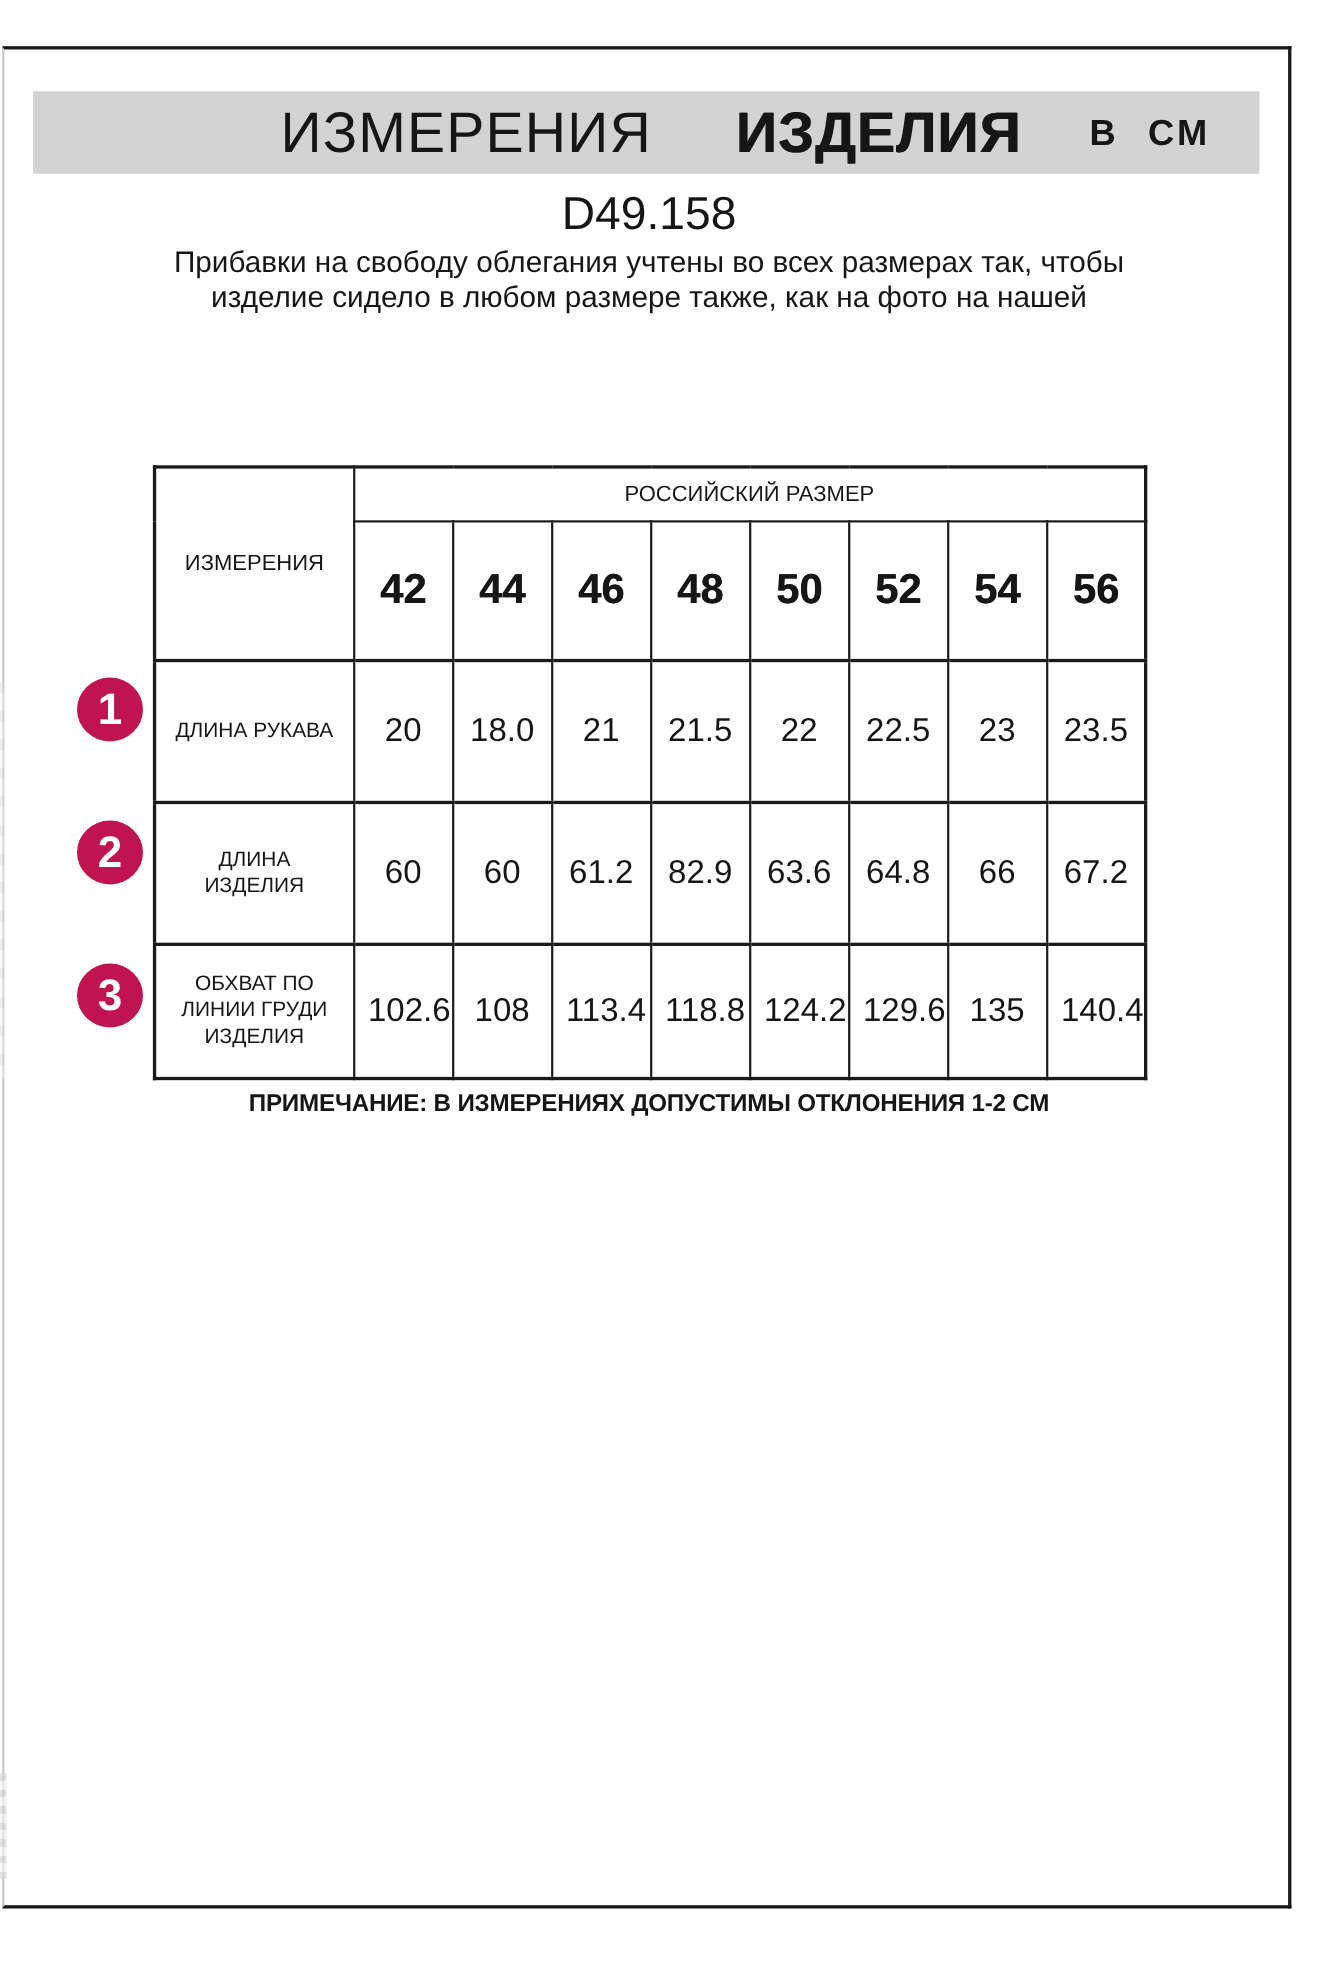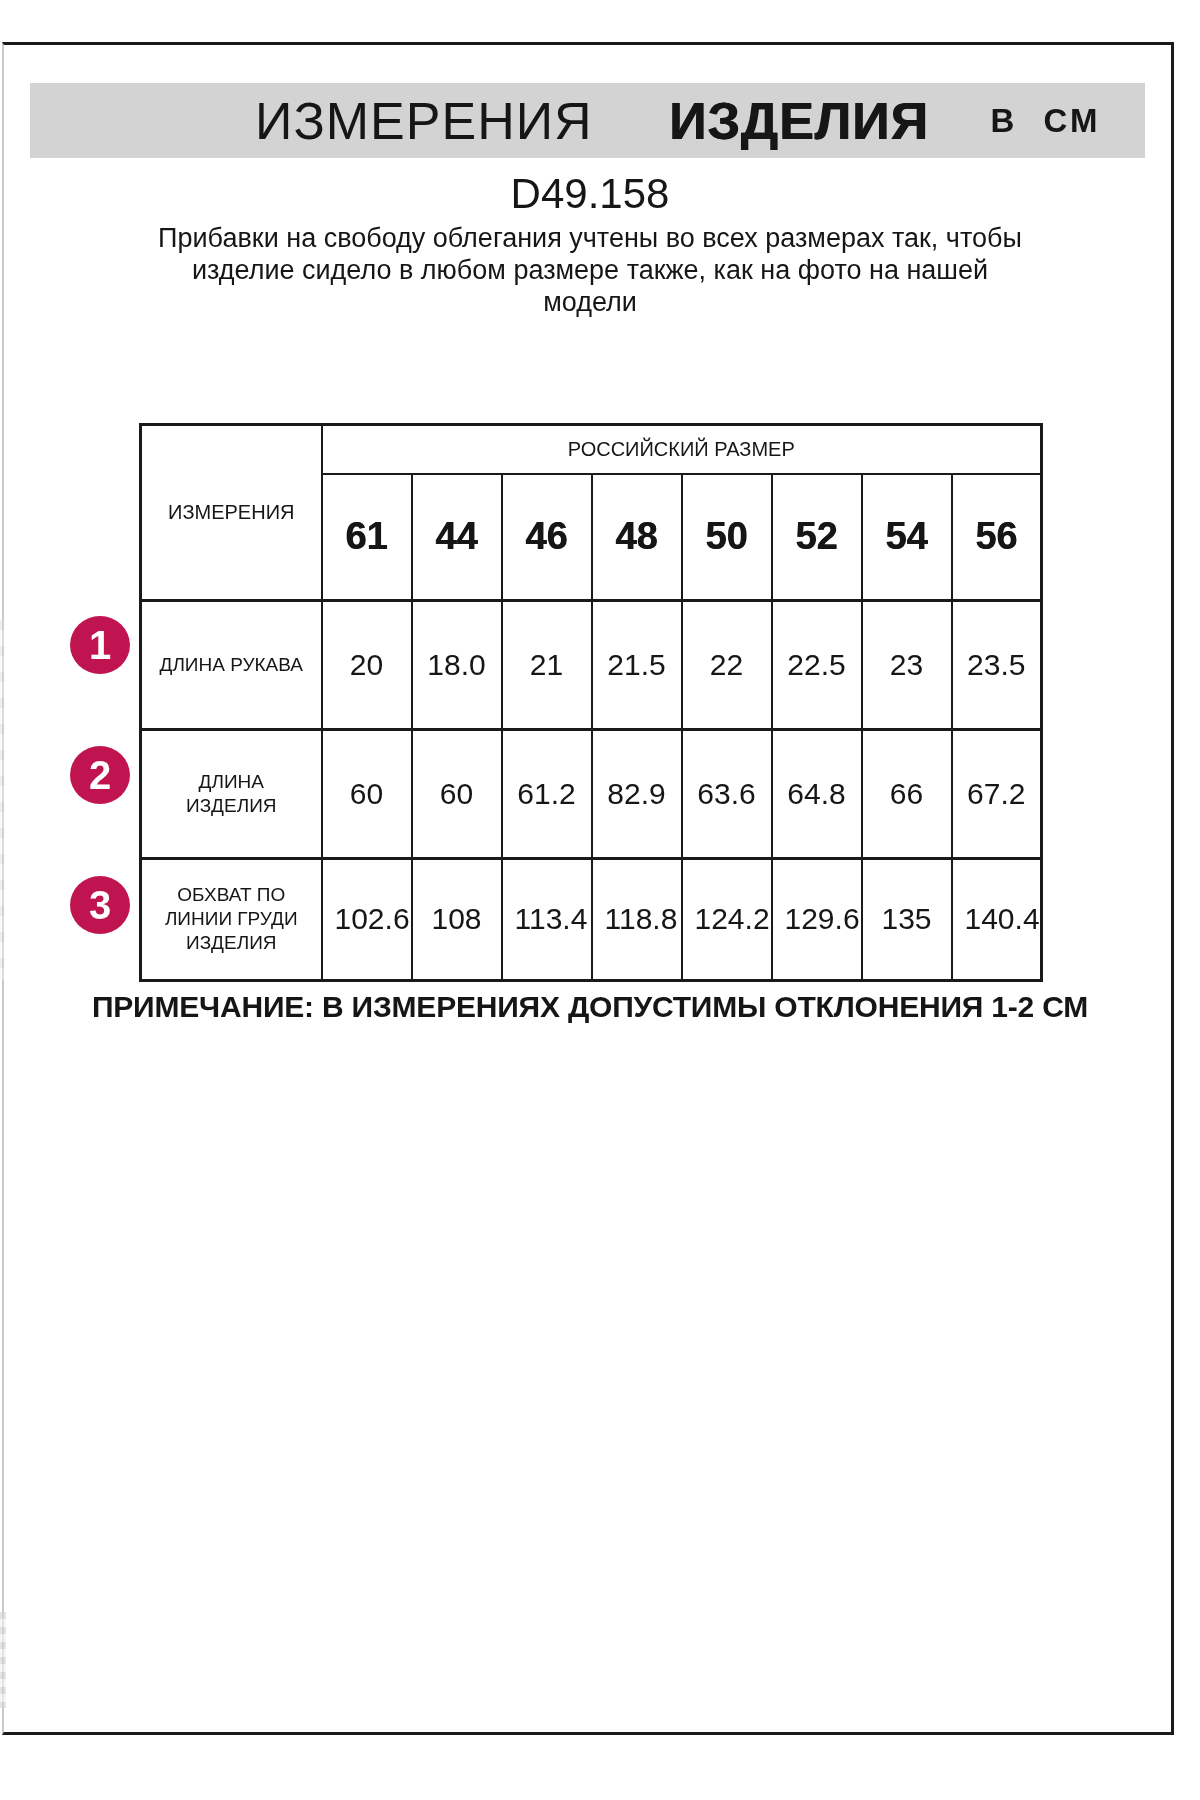--- a/index.html
+++ b/index.html
@@ -90,63 +90,62 @@
     background:#c01450;color:#ffffff;
     display:flex;align-items:center;justify-content:center;
     font-size:40px;font-weight:700;
   }
   .badge-1{top:616px;}
   .badge-2{top:746px;}
   .badge-3{top:876px;}
   
   .note{
     position:absolute;left:0;top:990px;width:1180px;
-    text-align:center;font-size:30px;font-weight:700;letter-spacing:-0.2px;
+    text-align:center;font-size:22px;font-weight:700;letter-spacing:-0.2px;
   }
 </style>
 </head>
 <body>
 
 <div class="frame"></div>
 <div class="artifact-a"></div>
 <div class="artifact-b"></div>
 
 <div class="title-bar">
   <span class="title-main">ИЗМЕРЕНИЯ</span>
   <span class="title-secondary">ИЗДЕЛИЯ</span>
   <span class="title-unit">В СМ</span>
 </div>
 
 <div class="product-code">D49.158</div>
 
 <div class="description">
   <div>Прибавки на свободу облегания учтены во всех размерах так, чтобы</div>
   <div>изделие сидело в любом размере также, как на фото на нашей</div>
-  <div>модели</div>
 </div>
 
 <table class="size-table">
   <colgroup>
     <col class="c-label">
     <col class="c-size">
       <col class="c-size">
       <col class="c-size">
       <col class="c-size">
     <col class="c-size">
       <col class="c-size">
       <col class="c-size">
       <col class="c-size">
   </colgroup>
   <tbody>
       <tr class="tr-group">
     <td class="cell-corner" rowspan="2">ИЗМЕРЕНИЯ</td>
     <td class="cell-group" colspan="8">РОССИЙСКИЙ РАЗМЕР</td>
   </tr>
   <tr class="tr-sizes">
-    <td class="cell-size">61</td>
+    <td class="cell-size">42</td>
     <td class="cell-size">44</td>
     <td class="cell-size">46</td>
     <td class="cell-size">48</td>
     <td class="cell-size">50</td>
     <td class="cell-size">52</td>
     <td class="cell-size">54</td>
     <td class="cell-size">56</td>
   </tr>
   <tr class="tr-data-1">
     <td class="cell-label">

